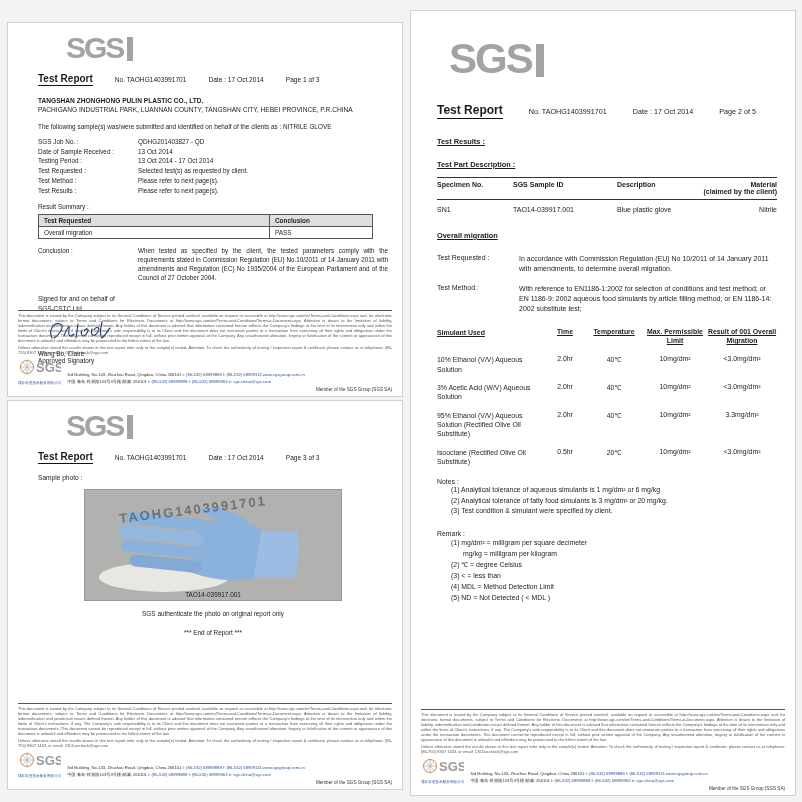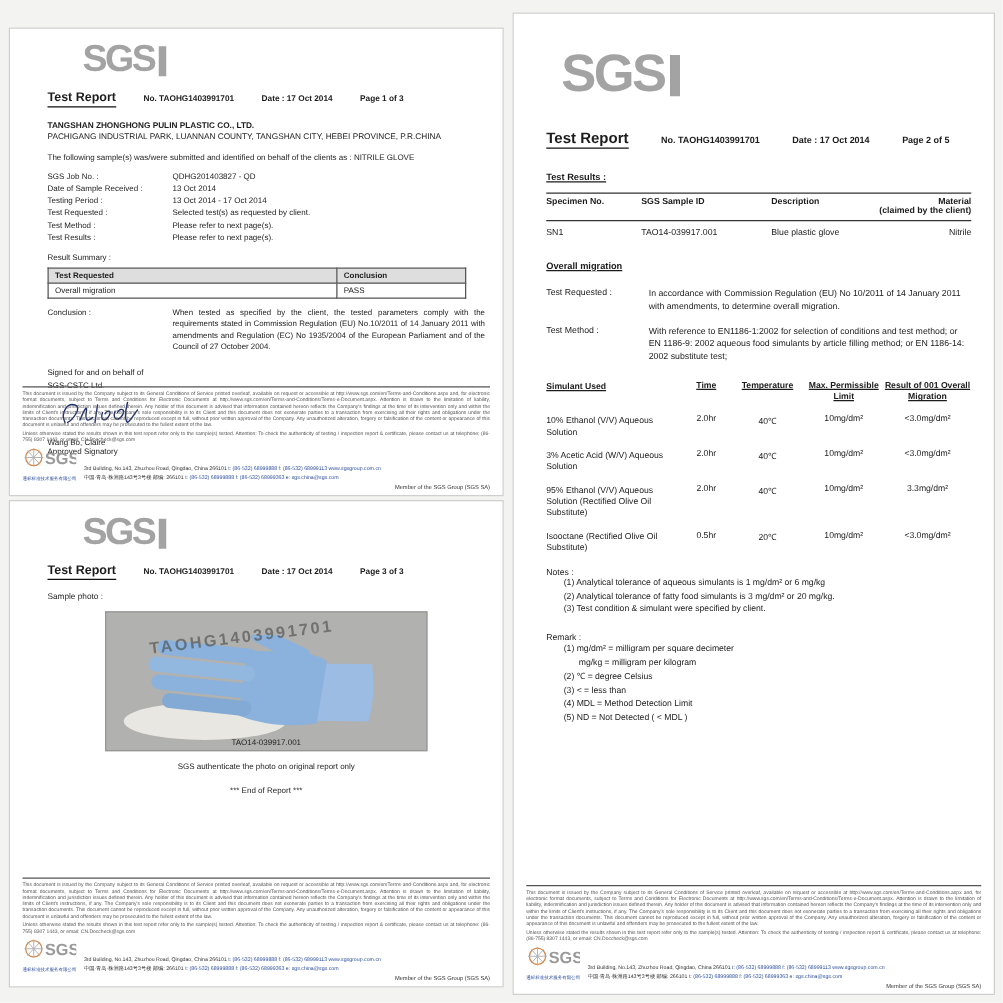--- a/index.html
+++ b/index.html
@@ -26,21 +26,21 @@
   .logo-s .letters { font-size:30px; }
   .logo-s .bar { width:6px; height:24px; }
   .logo-l { margin-left:12px; margin-top:18px; }
   .logo-l .letters { font-size:42px; }
   .logo-l .bar { width:8px; height:33px; }
 
   .title-row { display:flex; align-items:baseline; margin-top:12px; }
   .title-row .rpt { font-weight:bold; border-bottom:1.5px solid #111; padding-bottom:1px; }
   .doc1 .title-row .rpt, .doc3 .title-row .rpt { font-size:10px; }
   .doc2 .title-row .rpt { font-size:12px; }
-  .title-row .meta { font-size:6.6px; margin-left:22px;font-weight:bold; }
+  .title-row .meta { font-size:6.6px; margin-left:22px; }
   .doc2 .title-row .meta { font-size:7.2px; margin-left:26px; }
 
   
   .client { margin-top:10px; font-size:6.6px; line-height:1.45; }
   .client .l1 { font-weight:bold; }
   .intro { margin-top:8px; font-size:6.4px; }
   .fields { margin-top:7px; font-size:6.4px; }
   .fieldrow { display:flex; line-height:1.55; }
   .fieldrow .fl { width:100px; flex:0 0 auto; }
   .fieldrow .fv { flex:1; }
@@ -292,20 +292,21 @@
       <span class="bar"></span>
     </div>
     <div class="title-row" style="margin-top:26px;">
       <span class="rpt">Test Report</span>
       <span class="meta">No. TAOHG1403991701</span>
       <span class="meta">Date : 17 Oct 2014</span>
       <span class="meta">Page 2 of 5</span>
     </div>
 
     <div class="sec-underline mt18">Test Results :</div>
+    <div class="sec-underline mt14">Test Part Description :</div>
 
     <div class="part-table">
       <div class="pt-head">
         <div class="pc1">Specimen No.</div>
         <div class="pc2">SGS Sample ID</div>
         <div class="pc3">Description</div>
         <div class="pc4">
           <span>Material</span>
           <span class="sub">(claimed by the client)</span>
         </div>

